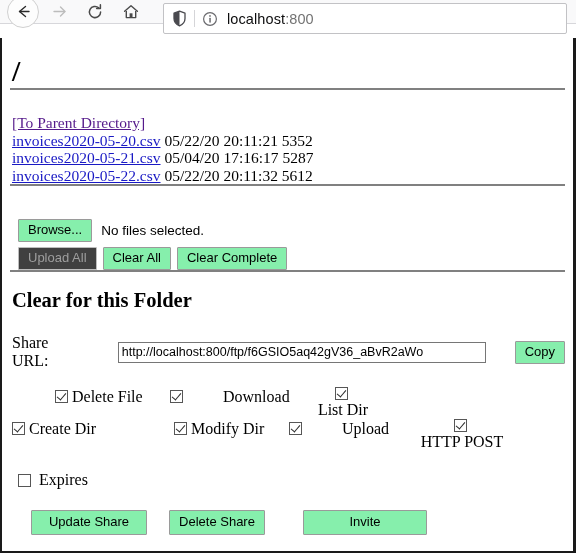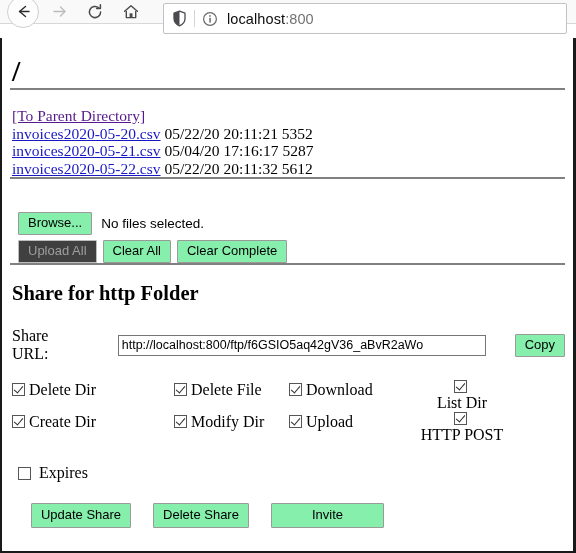--- a/index.html
+++ b/index.html
@@ -108,21 +108,21 @@
   }
   .rule-1 { margin-top: 19px; }
   .rule-2 { margin-top: 10px; }
   .rule-3 { margin-top: 47px; }
 
   
   .listing {
     font-family: "Liberation Serif", serif;
     font-size: 15.5px;
     line-height: 17.5px;
-    padding-top: 17px;
+    padding-top: 24px;
     margin-left: 2px;
     white-space: nowrap;
     color: #000;
   }
   .listing a {
     text-decoration: underline;
   }
   .listing a.parent { color: #551a8b; }
   .listing a.file { color: #1919c4; }
   .listing .meta { color: #000; }
@@ -211,21 +211,21 @@
   .perm-cell {
     display: flex;
     align-items: center;
     font-family: "Liberation Serif", serif;
     font-size: 16px;
     color: #000;
     white-space: nowrap;
   }
   .perm-cell.c0 { width: 119px; }
   .perm-cell.c1 { width: 115px; margin-left: 43px; }
-  .perm-cell.c2 { width: 113px; }
+  .perm-cell.c2 { width: 113px; gap: 36px; }
   .perm-cell.c3 { width: 120px; flex-direction: column; }
 
   .cbox {
     width: 13px;
     height: 13px;
     border: 1px solid #565656;
     background: #fff;
     box-sizing: border-box;
     margin-right: 4px;
     position: relative;
@@ -257,23 +257,23 @@
   .action-row {
     margin-top: 21px;
     margin-left: 21px;
     display: flex;
     align-items: center;
   }
   .action-row .btn {
     font-size: 13px;
     padding: 4px 0 5px 0;
   }
-  .act-update { width: 100px; }
+  .act-update { width: 116px; }
   .act-delete { width: 96px; margin-left: 22px; }
-  .act-invite { width: 113px; margin-left: 22px; }
+  .act-invite { width: 124px; margin-left: 38px; }
 </style>
 </head>
 <body>
 
 <div class="browser-chrome">
 
   <div class="nav-btn back">
     <span>
       <svg width="17" height="17" viewBox="0 0 17 17">
         <path d="M10.5 3.5 L4.5 8.5 L10.5 13.5" fill="none" stroke="#2b2b2b" stroke-width="1.4" stroke-linecap="round" stroke-linejoin="round"></path>
@@ -363,34 +363,30 @@
       </div>
       <div class="form-row">
         <button class="btn" disabled="">Upload All</button>
         <button class="btn btn-gap">Clear All</button>
         <button class="btn btn-gap">Clear Complete</button>
       </div>
     </div>
 
     <hr class="rule rule-3">
 
-    <h2 class="share-title">Share for http Folder</h2>
+    <h2 class="share-title">Clear for this Folder</h2>
 
     <div class="share-url-row">
       <span class="share-url-label">Share URL:</span>
       <input class="urlfield" type="text" value="http://localhost:800/ftp/f6GSIO5aq42gV36_aBvR2aWo" style="">
       <button class="btn copy-btn">Copy</button>
     </div>
 
     <div class="perm-grid">
       <div class="perm-row">
-        <label class="perm-cell c0">
-          <span class="cbox checked"></span>
-          <span>Delete Dir</span>
-        </label>
         <label class="perm-cell c1">
           <span class="cbox checked"></span>
           <span>Delete File</span>
         </label>
         <label class="perm-cell c2">
           <span class="cbox checked"></span>
           <span>Download</span>
         </label>
         <label class="perm-cell c3">
           <span class="cbox checked"></span>

